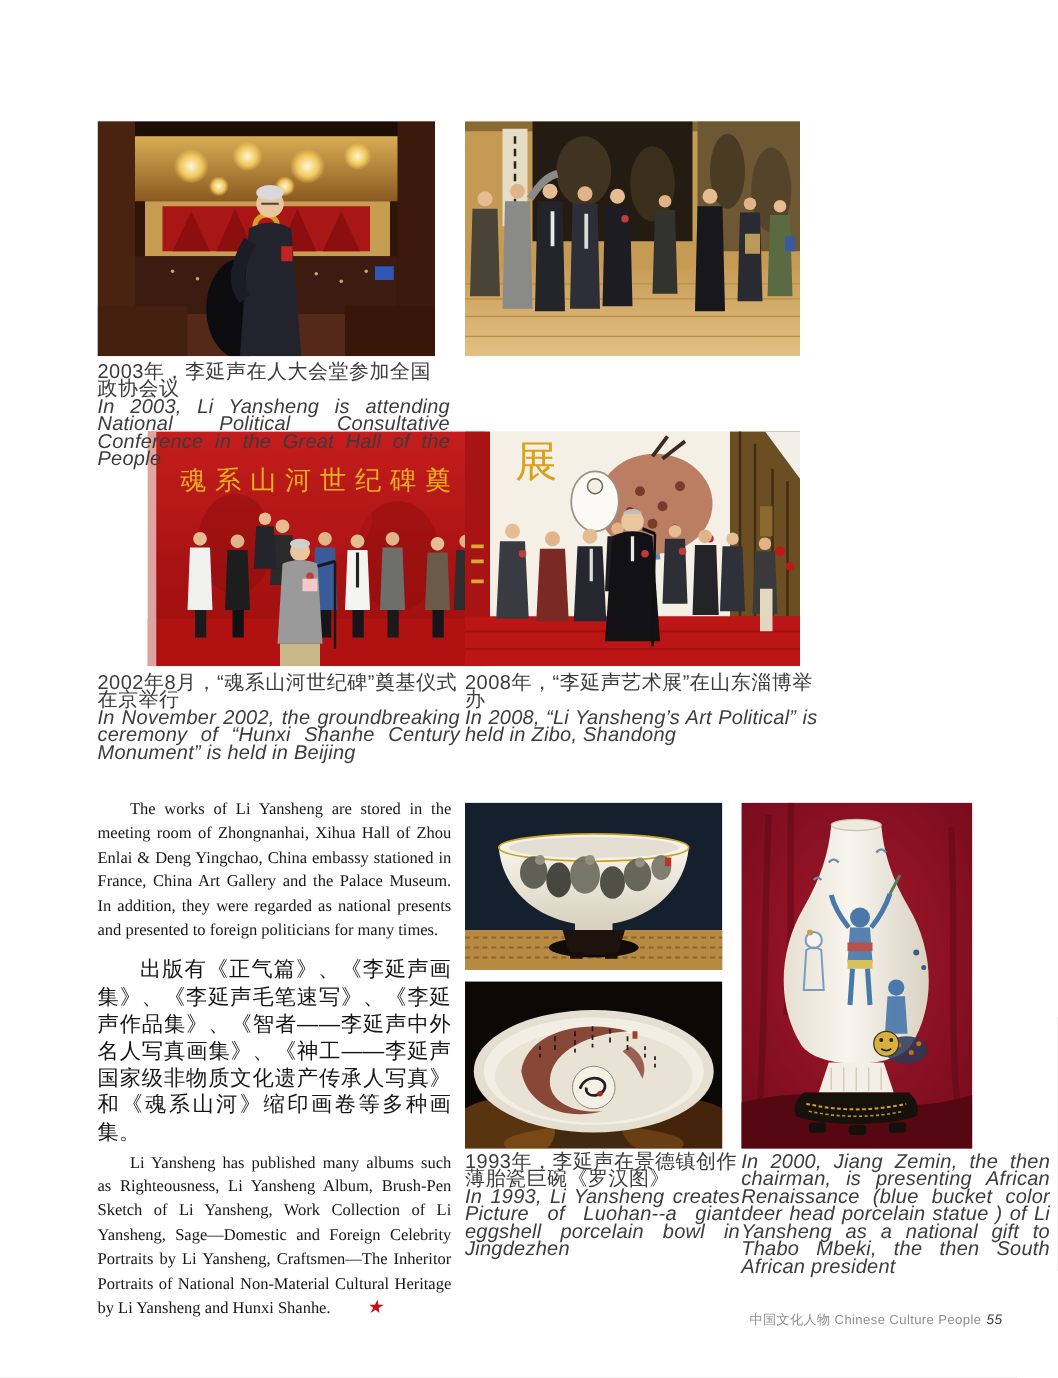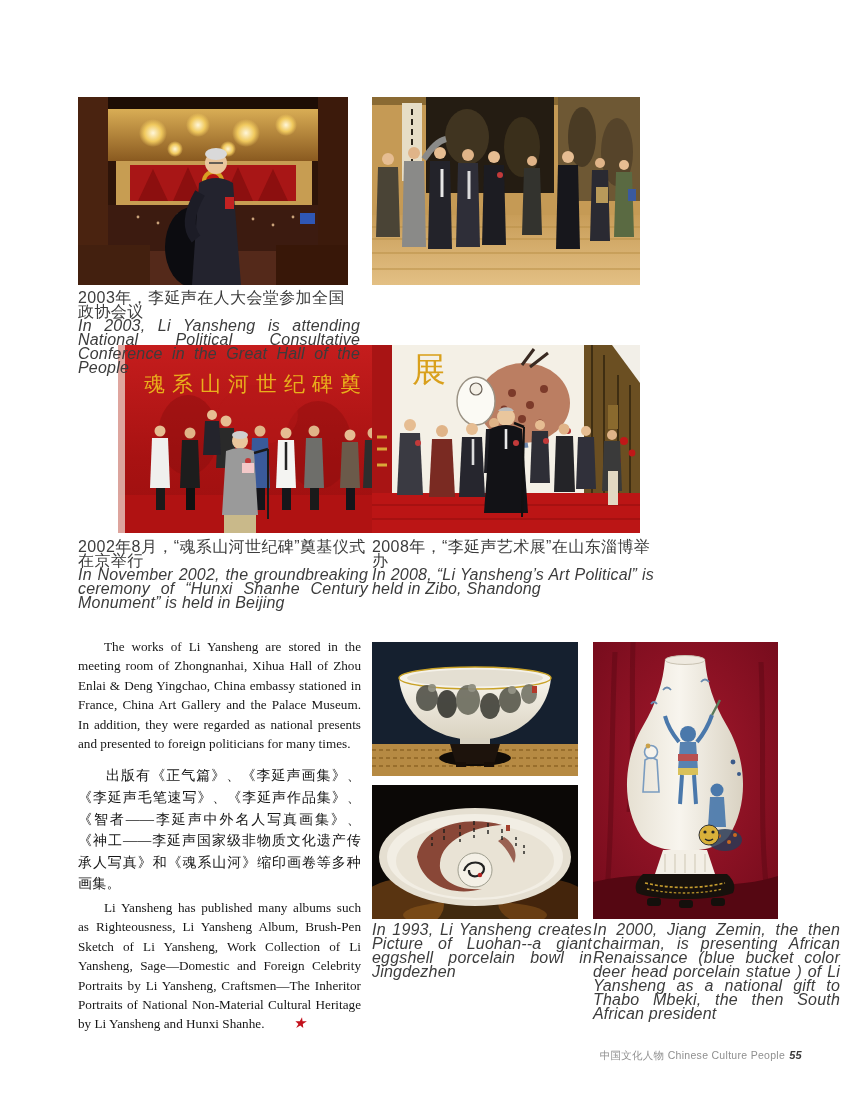--- a/index.html
+++ b/index.html
@@ -7,27 +7,27 @@
         font-family:"Liberation Sans",sans-serif;}
   .photo{position:absolute;overflow:hidden;}
   .photo svg{display:block;width:100%;height:100%;}
   .cap{position:absolute;color:#3c3c3c;font-size:16px;line-height:14px;}
   .cap-cn{font-family:"Liberation Sans",sans-serif;letter-spacing:0.4px;}
   .cap-en{font-family:"Liberation Sans",sans-serif;letter-spacing:0.2px;text-align:justify;font-style:italic;}
   .bodycol{position:absolute;left:78px;top:637px;width:283px;color:#161616;}
   .bodycol p{margin:0;}
   .p-en{font-family:"Liberation Serif","DejaVu Serif",serif;font-size:13.2px;line-height:19.4px;
         text-align:justify;text-indent:26px;}
-  .p-cn{font-family:Liberation Serif, serif;font-size:14px;line-height:21.6px;
+  .p-cn{font-family:Liberation Sans, sans-serif;font-size:17px;line-height:21.6px;
         text-align:justify;text-indent:2em;margin-top:12px !important;letter-spacing:0.3px;}
   .p-en2{margin-top:3px !important;}
   .star{color:#c3111c;font-size:15px;display:inline-block;transform:skewX(-12deg);line-height:1;}
   .footer{position:absolute;top:1049px;right:44px;font-size:10.5px;color:#8f8f8f;
           font-family:"Liberation Sans",sans-serif;letter-spacing:0.3px;}
-  .footer .pnum{color:#3a3a3a;font-weight:bold;font-style:italic;margin-left:4px;font-size:11px;}
+  .footer .pnum{color:#3a3a3a;font-weight:normal;font-style:italic;margin-left:4px;font-size:11px;}
 </style>
 </head>
 <body>
 
 <div class="page">
 
   <div class="photo" style="left:78px;top:97px;width:270px;height:188px;">
     <svg viewBox="0 0 270 188">
       <defs>
         <linearGradient id="g1ceil" x1="0" y1="0" x2="0" y2="1">
@@ -367,20 +367,21 @@
   </div>
   <div class="cap" style="left:78px;top:540px;width:290px;">
     <div class="cap-cn">2002年8月，“魂系山河世纪碑”奠基仪式在京举行</div>
     <div class="cap-en">In November 2002, the groundbreaking ceremony of “Hunxi Shanhe Century Monument” is held in Beijing</div>
   </div>
   <div class="cap" style="left:372px;top:540px;width:282px;">
     <div class="cap-cn">2008年，“李延声艺术展”在山东淄博举办</div>
     <div class="cap-en">In 2008, “Li Yansheng’s Art Political” is held in Zibo, Shandong</div>
   </div>
   <div class="cap" style="left:372px;top:923px;width:220px;">
+    <div class="cap-cn">1993年，李延声在景德镇创作薄胎瓷巨碗《罗汉图》</div>
     <div class="cap-en">In 1993, Li Yansheng creates Picture of Luohan--a giant eggshell porcelain bowl in Jingdezhen</div>
   </div>
   <div class="cap" style="left:593px;top:923px;width:247px;">
     <div class="cap-en">In 2000, Jiang Zemin, the then chairman, is presenting African Renaissance (blue bucket color deer head porcelain statue ) of Li Yansheng as a national gift to Thabo Mbeki, the then South African president</div>
   </div>
 
   <div class="bodycol">
     <p class="p-en">The works of Li Yansheng are stored in the meeting room of Zhongnanhai, Xihua Hall of Zhou Enlai &amp; Deng Yingchao, China embassy stationed in France, China Art Gallery and the Palace Museum. In addition, they were regarded as national presents and presented to foreign politicians for many times.</p>
     <p class="p-cn">出版有《正气篇》、《李延声画集》、《李延声毛笔速写》、《李延声作品集》、《智者——李延声中外名人写真画集》、《神工——李延声国家级非物质文化遗产传承人写真》和《魂系山河》缩印画卷等多种画集。</p>
     <p class="p-en p-en2"><span>Li Yansheng has published many albums such as Righteousness, Li Yansheng Album, Brush-Pen Sketch of Li Yansheng, Work Collection of Li Yansheng, Sage—Domestic and Foreign Celebrity Portraits by Li Yansheng, Craftsmen—The Inheritor Portraits of National Non-Material Cultural Heritage by Li Yansheng and Hunxi Shanhe.</span> <span class="star">★</span></p>

